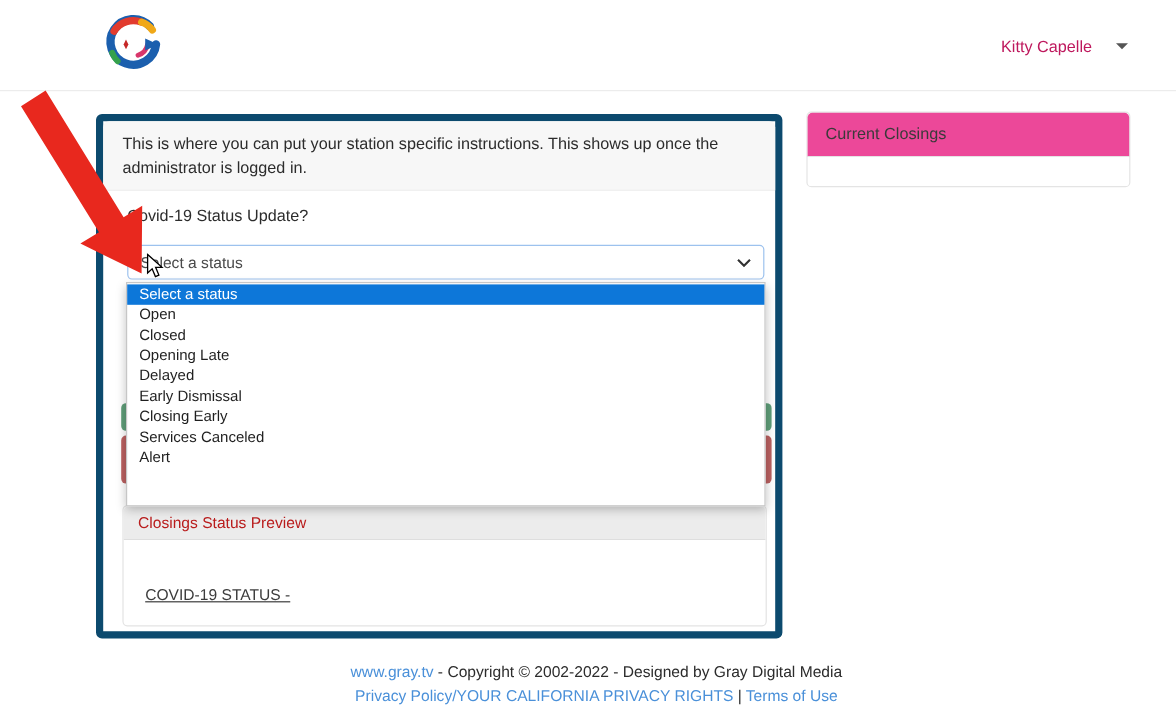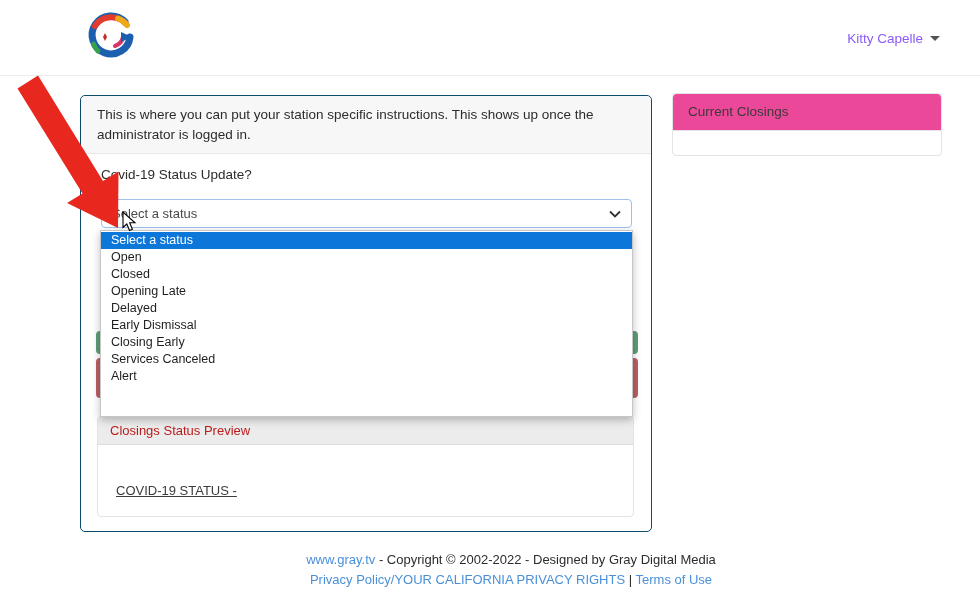--- a/index.html
+++ b/index.html
@@ -3,25 +3,25 @@
 <meta charset="utf-8">
 <style>
   * { margin:0; padding:0; box-sizing:border-box; }
   html,body { background:#ffffff; }
   body { font-family:"Liberation Sans", sans-serif; }
   #page { position:relative; width:980px; height:607px; background:#fff; overflow:hidden; margin:0 auto; }
 
   
   .topbar { position:absolute; left:0; top:0; width:980px; height:76px; background:#fff; border-bottom:1px solid #ececec; }
   .logo { position:absolute; left:85px; top:11px; width:52px; height:52px; cursor:pointer; }
-  .user-menu { position:absolute; right:40px; top:28px; height:20px; color:#8b5cf6; font-size:13.5px; display:flex; align-items:center; gap:7px; cursor:pointer; }
+  .user-menu { position:absolute; right:40px; top:28px; height:20px; color:#be185d; font-size:13.5px; display:flex; align-items:center; gap:20px; cursor:pointer; }
   .caret-down { width:0; height:0; border-left:5px solid transparent; border-right:5px solid transparent; border-top:5px solid #555; display:inline-block; }
 
   
-  .main-card { position:absolute; left:80px; top:95px; width:572px; height:437px; background:#fff; border:1px solid #0c4a6e; border-radius:5px; }
+  .main-card { position:absolute; left:80px; top:95px; width:572px; height:437px; background:#fff; border:6px solid #0c4a6e; border-radius:5px; }
   .main-card-header { height:58px; background:#f7f7f7; border-bottom:1px solid #e8e8e8; border-radius:5px 5px 0 0; padding:9px 16px; font-size:13.5px; line-height:1.45; color:#2c2c2c; }
   .form-label { position:absolute; left:20px; top:71px; font-size:13.5px; color:#2c2c2c; }
   .status-select { position:absolute; left:20px; top:103px; width:531px; height:29px; background:#fff; border:1px solid #9dc2ee; border-radius:4px; font-size:13px; color:#4a4a4a; display:flex; align-items:center; padding:0 10px; cursor:default; justify-content:space-between; }
 
   
   .hidden-green-bar { position:absolute; left:15px; top:235px; width:542px; height:23px; background:#5f9e79; border-radius:4px; }
   .hidden-red-bar { position:absolute; left:15px; top:262px; width:542px; height:40px; background:#bb6161; border-radius:4px; }
 
   
   .dropdown-list { position:absolute; left:19px; top:134px; width:533px; height:187px; background:#fff; border:1px solid #c6c6c6; box-shadow:0 3px 8px rgba(0,0,0,.25); z-index:30; padding-top:1px; }
@@ -32,21 +32,21 @@
   .preview-card { position:absolute; left:16px; top:320px; width:537px; height:101px; background:#fff; border:1px solid #e3e3e3; border-radius:4px; }
   .preview-header { height:28px; background:#ececec; border-bottom:1px solid #dedede; border-radius:4px 4px 0 0; font-size:13px; color:#b91c1c; line-height:27px; padding-left:12px; }
   .preview-school { position:absolute; left:18px; top:46px; font-size:13.5px; font-weight:bold; color:#1d1d1d; }
   .preview-status { position:absolute; left:18px; top:66px; font-size:13px; color:#3c3c3c;text-decoration:underline; }
 
   
   .closings-card { position:absolute; left:672px; top:93px; width:270px; height:63px; background:#fff; border:1px solid #e4e4e4; border-radius:4px; }
   .closings-header { height:37px; background:#ec4899; border-bottom:1px solid #e4e4e4; border-radius:4px 4px 0 0; font-size:13.5px; color:#3a3a3a; line-height:36px; padding-left:15px; }
 
   
-  .footer { position:absolute; left:80px; top:552px; width:862px; text-align:center; font-size:13px; color:#2c2c2c; }
+  .footer { position:absolute; left:66px; top:552px; width:862px; text-align:center; font-size:13px; color:#2c2c2c; }
   .footer-line2 { margin-top:5px; }
   .footer a, .footer .link { color:#4a90d9; text-decoration:none; cursor:pointer; }
   .footer .sep { color:#2c2c2c; }
 
   
   .red-arrow { position:absolute; left:0; top:60px; width:140px; height:180px; z-index:40; pointer-events:none; }
   .mouse-cursor { position:absolute; left:122px; top:211px; width:16px; height:22px; z-index:50; pointer-events:none; }
 </style>
 </head>
 <body>

